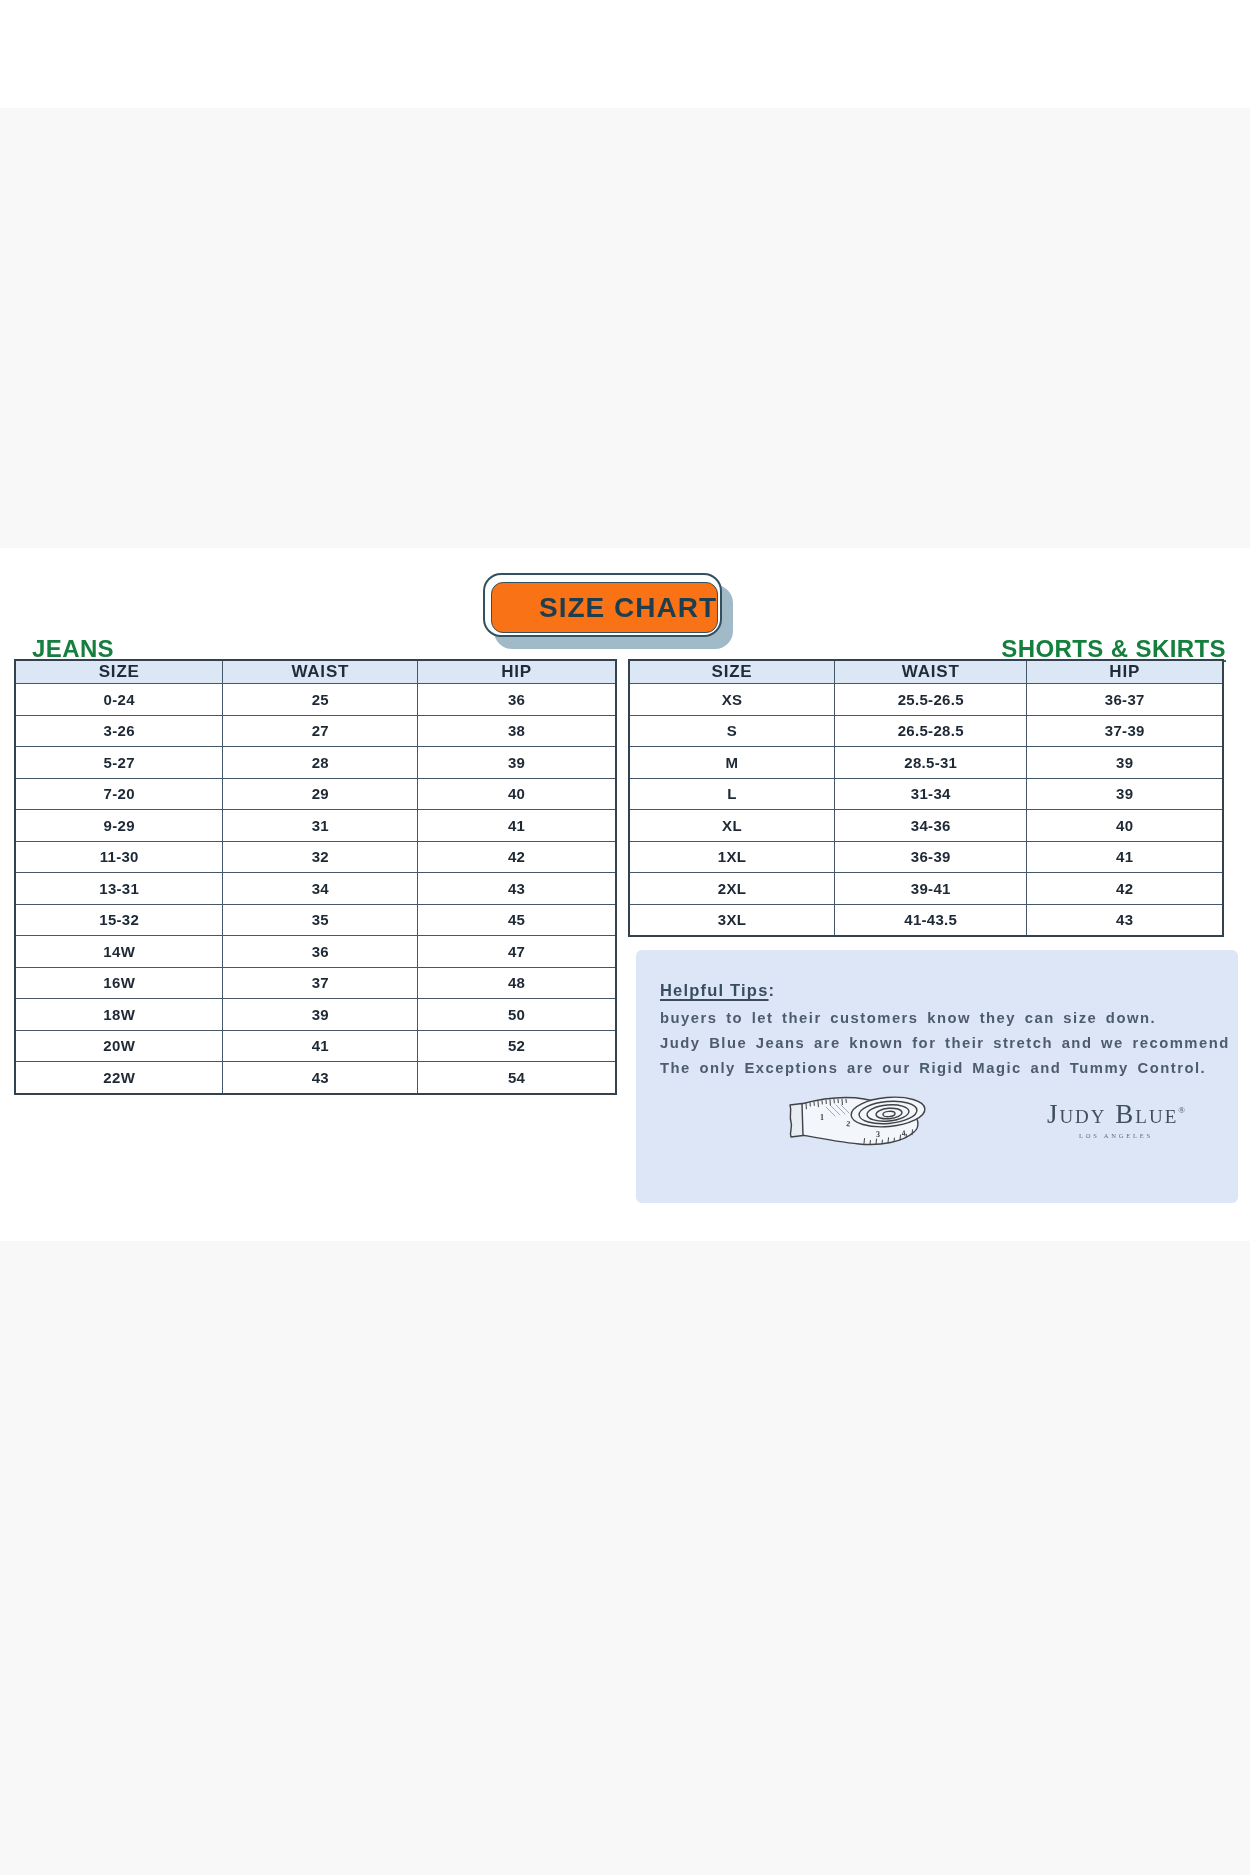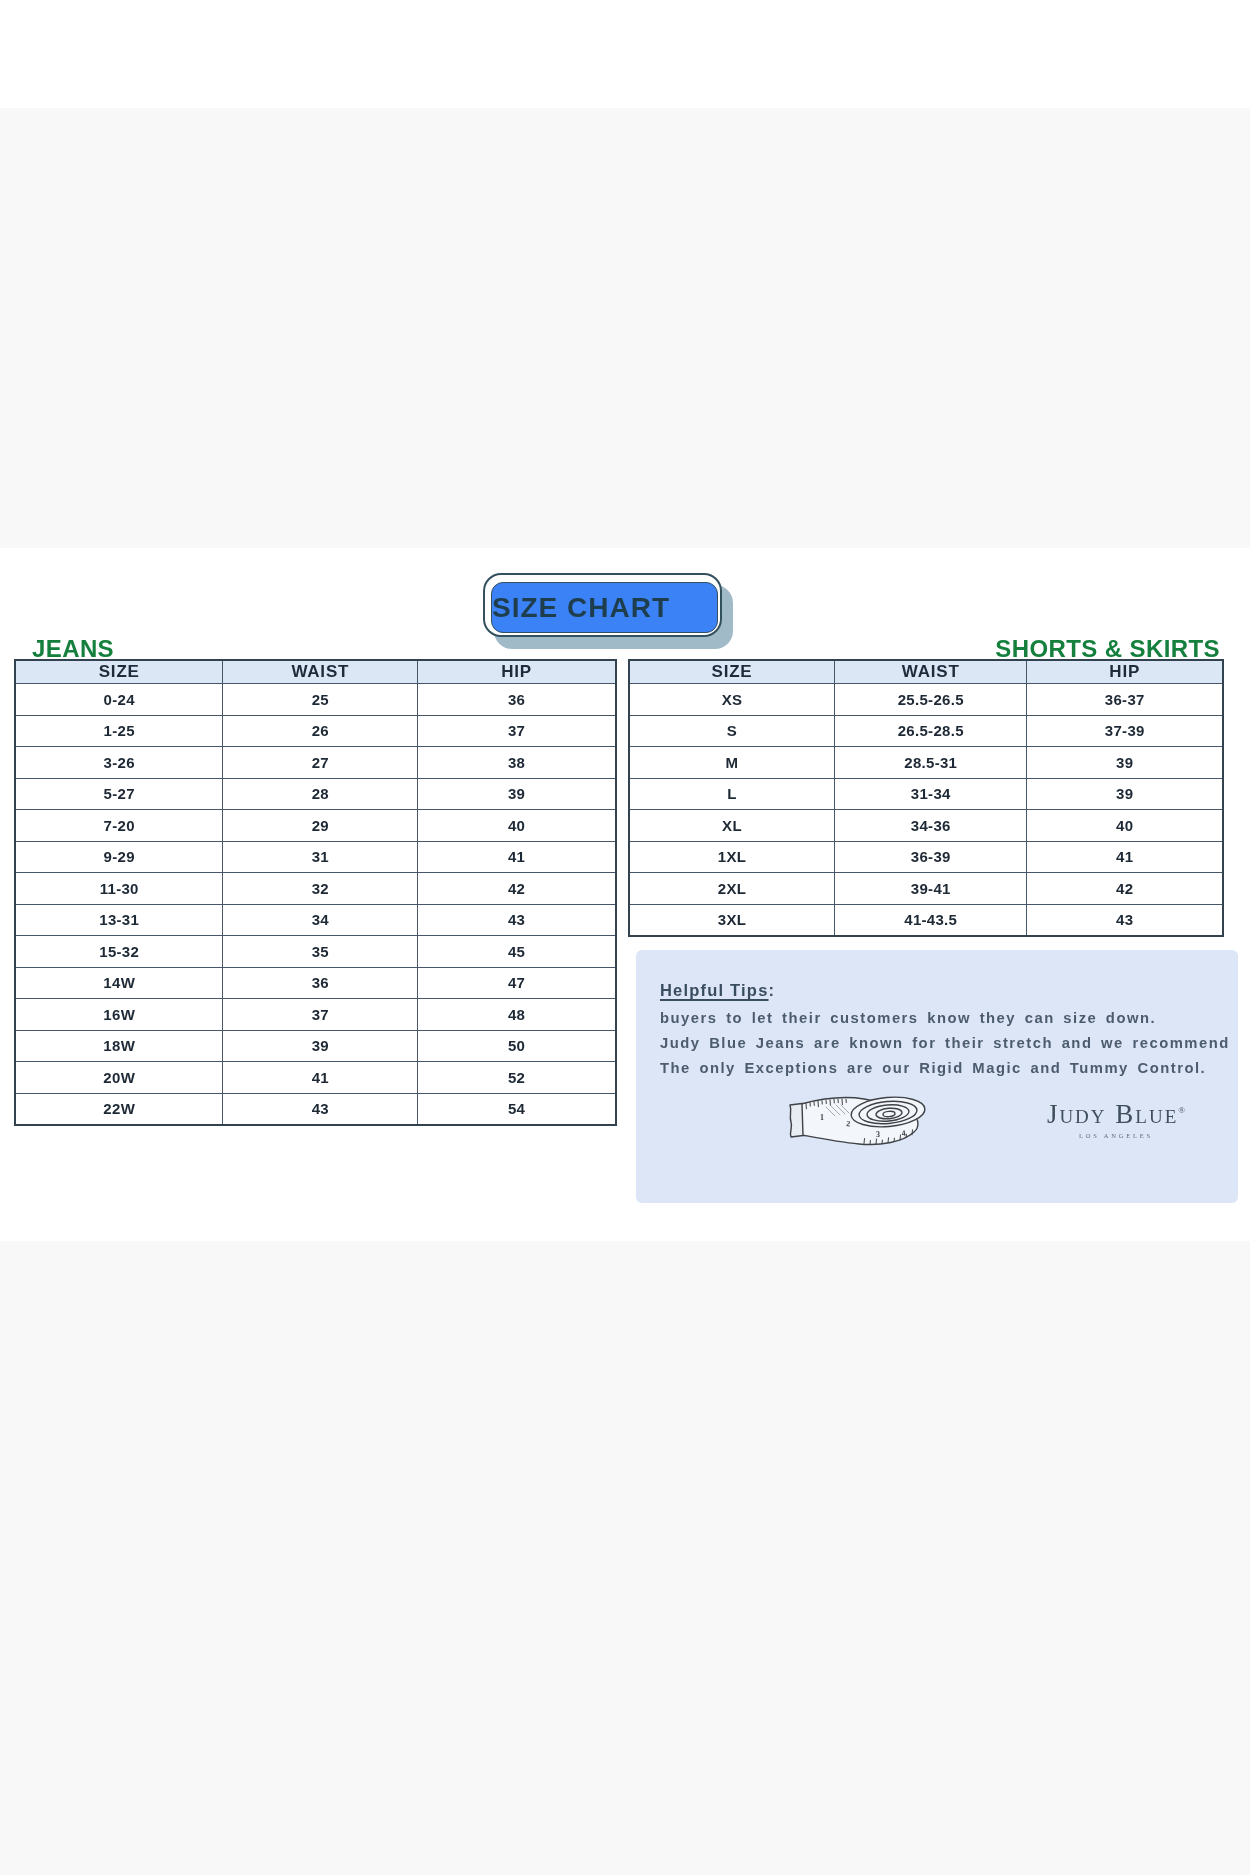--- a/index.html
+++ b/index.html
@@ -11,30 +11,30 @@
   .band-top{top:108px;height:440px;}
   .band-bottom{top:1241px;bottom:0;}
 
   
   .badge-wrap{position:absolute;left:483px;top:573px;width:239px;height:64px;}
   .badge-shadow{position:absolute;left:11px;top:12px;width:239px;height:64px;
     background:#a0bac7;border-radius:18px;}
   .badge-card{position:absolute;left:0;top:0;width:239px;height:64px;
     background:#fdfefe;border:2.2px solid #33505f;border-radius:18px;box-sizing:border-box;}
   .badge-inner{position:absolute;left:6px;top:7px;right:2px;bottom:2px;
-    background:#3b82f6;border:1.8px solid #33505f;border-radius:12px;
-    display:flex;align-items:center;justify-content:flex-start;}
+    background:#f97316;border:1.8px solid #33505f;border-radius:12px;
+    display:flex;align-items:center;justify-content:flex-end;padding-left:40px;}
   .badge-label{font-size:28px;font-weight:800;letter-spacing:1px;color:#1f3e4d;}
 
   
   .tbl-heading{position:absolute;top:628px;margin:8px;font-size:24px;font-weight:800;
     color:#15803d;letter-spacing:0.4px;line-height:1.1;
     text-decoration:underline;text-decoration-thickness:2.4px;text-underline-offset:3px;}
   .tbl-heading.left{left:24px;}
-  .tbl-heading.right{right:22px;}
+  .tbl-heading.right{right:16px;}
 
   
   .size-table{position:absolute;top:659px;border-collapse:collapse;table-layout:fixed;
     background:#ffffff;border:2px solid #33424f;}
   .size-table.jeans{left:14px;width:603px;}
   .size-table.shorts{left:628px;width:596px;}
   .size-table col.c0{width:34.6%;}
   .size-table col.c1{width:32.4%;}
   .size-table col.c2{width:33.0%;}
   .size-table th,.size-table td{
@@ -94,25 +94,20 @@
           <th>SIZE</th>
           <th>WAIST</th>
           <th>HIP</th>
         </tr>
       </thead>
       <tbody>
         <tr>
           <td>0-24</td>
           <td>25</td>
           <td>36</td>
-        </tr>
-        <tr>
-          <td>1-25</td>
-          <td>26</td>
-          <td>37</td>
         </tr>
         <tr>
           <td>3-26</td>
           <td>27</td>
           <td>38</td>
         </tr>
         <tr>
           <td>5-27</td>
           <td>28</td>
           <td>39</td>

